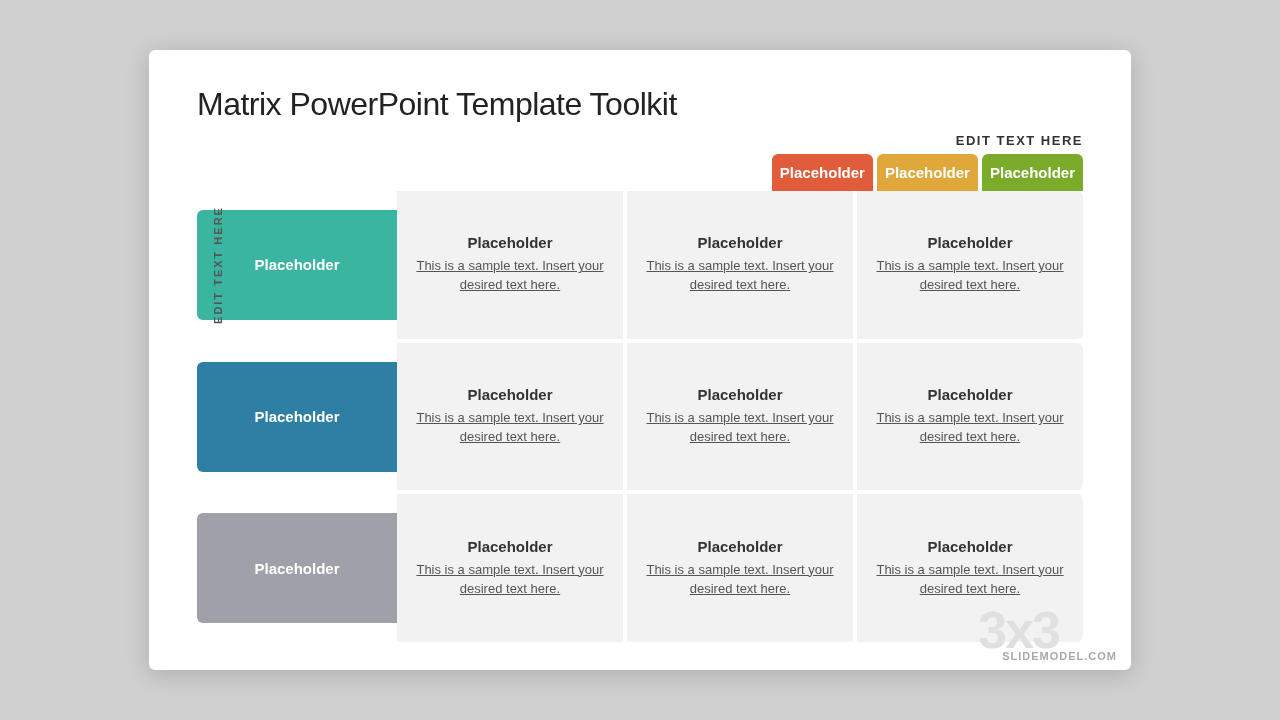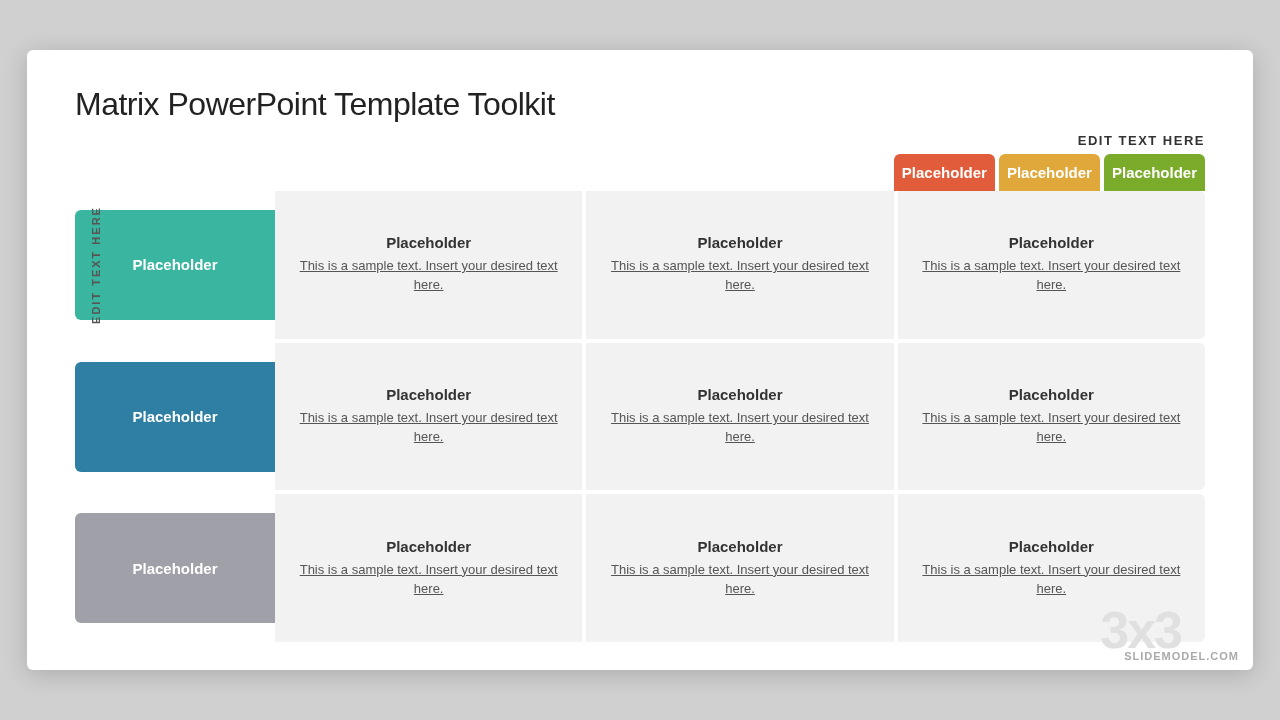--- a/index.html
+++ b/index.html
@@ -9,21 +9,21 @@
       display: flex;
       justify-content: center;
       align-items: center;
       width: 1280px;
       height: 720px;
       font-family: 'Segoe UI', Arial, sans-serif;
     }
 
     .slide {
       background: #ffffff;
-      width: 1226px;
+      width: 982px;
       height: 620px;
       border-radius: 6px;
       box-shadow: 0 4px 24px rgba(0,0,0,0.18);
       padding: 36px 48px 28px 48px;
       position: relative;
       display: flex;
       flex-direction: column;
     }
 
     .slide-title {

